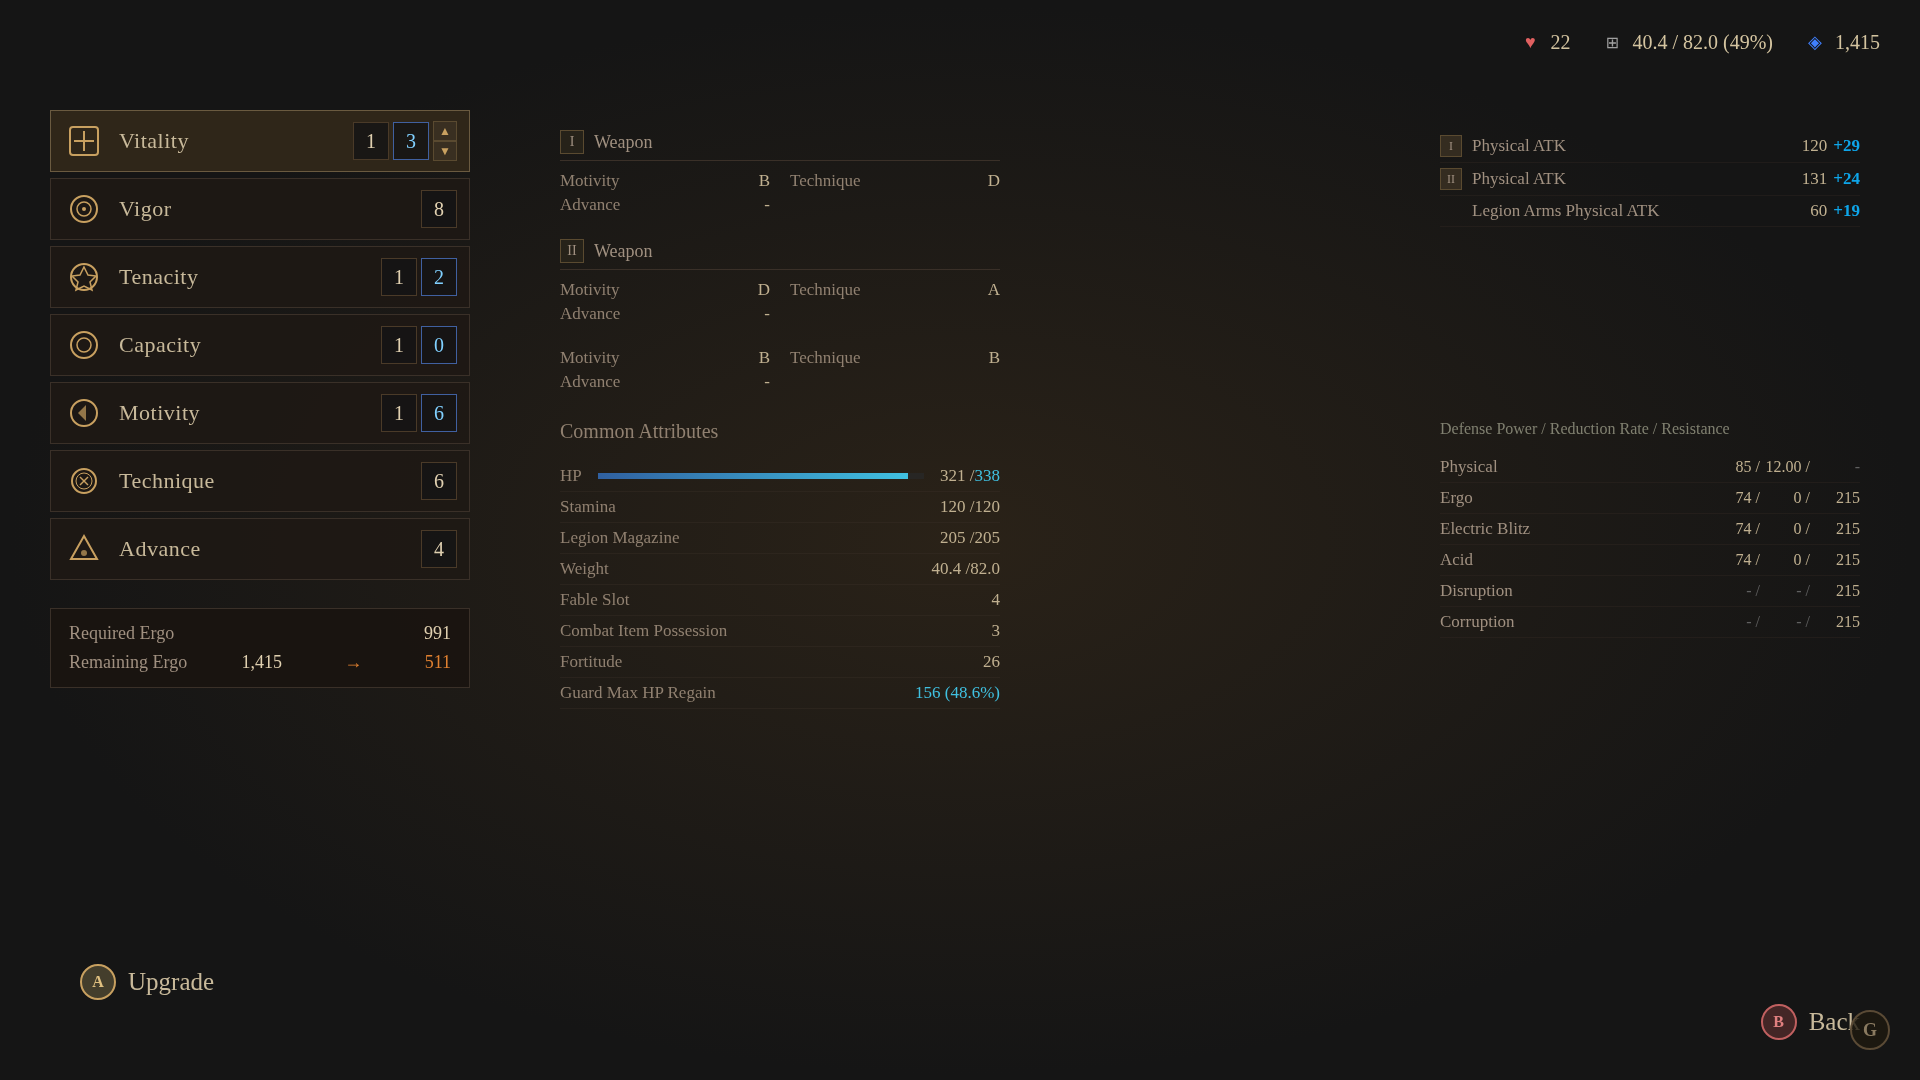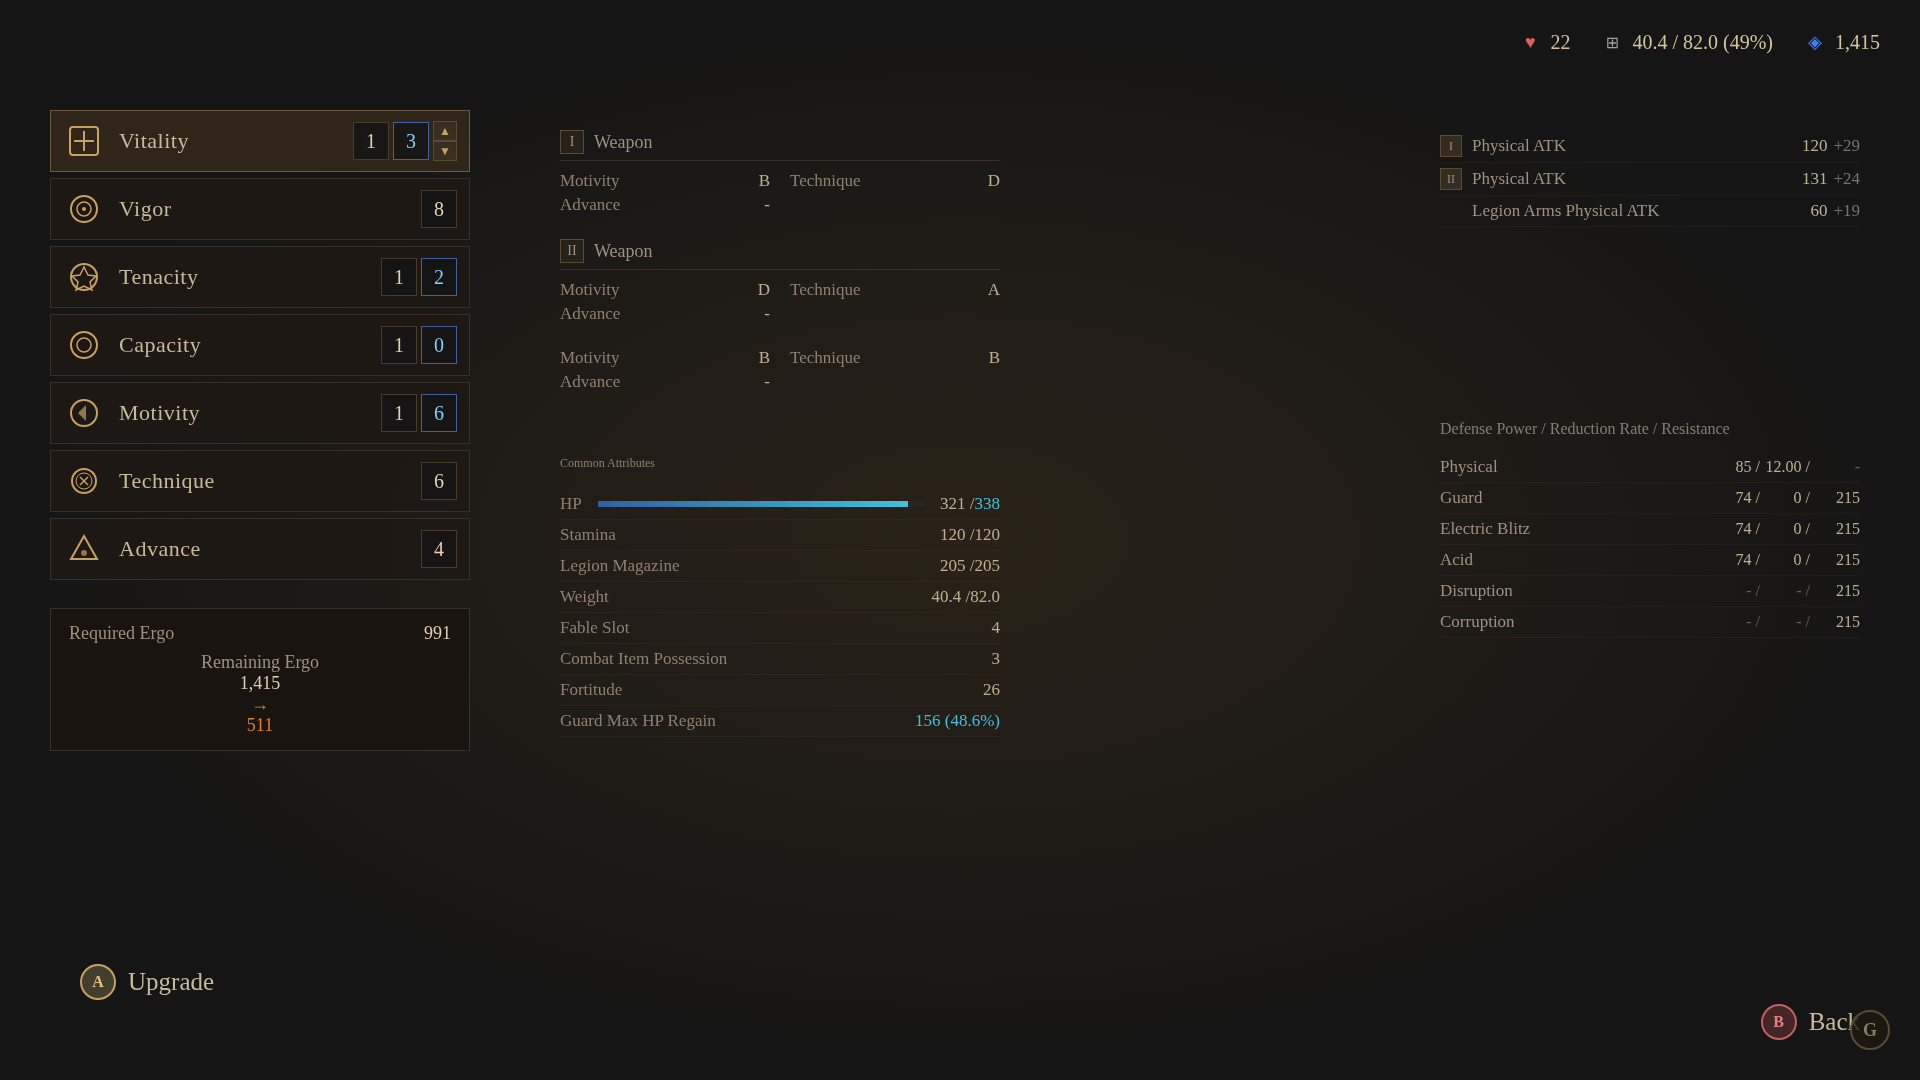--- a/index.html
+++ b/index.html
@@ -138,21 +138,21 @@
       border: 1px solid #3a3028;
       padding: 14px 18px;
     }
     .ergo-row {
       display: flex;
       justify-content: space-between;
       align-items: center;
       margin-bottom: 8px;
       font-size: 18px;
     }
-    .ergo-row:last-child { margin-bottom: 0; flex-direction: column; }
+    .ergo-row:last-child { margin-bottom: 0; }
     .ergo-label { color: #a09080; }
     .ergo-value { color: #e0d0b0; }
     .ergo-arrow { color: #e08030; margin: 0 8px; }
     .ergo-new { color: #e08030; }
 
     
     .upgrade-btn {
       position: absolute;
       bottom: 80px;
       left: 80px;
@@ -250,25 +250,24 @@
     .ws-val { color: #c0b090; }
 
     
     .common-attrs {
       position: absolute;
       top: 420px;
       left: 560px;
       width: 440px;
     }
     .section-title {
-      font-size: 12px;
+      font-size: 20px;
       color: #908070;
       margin-bottom: 14px;
       padding-bottom: 4px;
-      margin-top: 36px;
     }
     .attr-row {
       display: flex;
       justify-content: space-between;
       align-items: center;
       padding: 5px 0;
       font-size: 17px;
       border-bottom: 1px solid rgba(58, 48, 40, 0.4);
     }
     .attr-label { color: #908070; }
@@ -313,21 +312,21 @@
       display: flex;
       align-items: center;
       justify-content: center;
       font-size: 12px;
       color: #a09080;
       margin-right: 10px;
       flex-shrink: 0;
     }
     .atk-label { flex: 1; color: #a09080; }
     .atk-base { color: #c0b090; margin-right: 6px; }
-    .atk-bonus { color: #737373; }
+    .atk-bonus { color: #0ea5e9; font-weight: bold; }
 
     
     .defense-panel {
       position: absolute;
       top: 420px;
       right: 60px;
       width: 420px;
     }
     .def-title {
       font-size: 16px;
@@ -655,21 +654,21 @@
 
 <div class="defense-panel" id="defense-container">
 <div class="def-title">Defense Power / Reduction Rate / Resistance</div>
     <div class="def-row">
     <span class="def-label">Physical</span>
     <span class="def-val ">85 /</span>
     <span class="def-val ">12.00 /</span>
     <span class="def-val dash">-</span>
   </div>
     <div class="def-row">
-    <span class="def-label">Guard</span>
+    <span class="def-label">Ergo</span>
     <span class="def-val ">74 /</span>
     <span class="def-val ">0 /</span>
     <span class="def-val ">215</span>
   </div>
     <div class="def-row">
     <span class="def-label">Electric Blitz</span>
     <span class="def-val ">74 /</span>
     <span class="def-val ">0 /</span>
     <span class="def-val ">215</span>
   </div>

